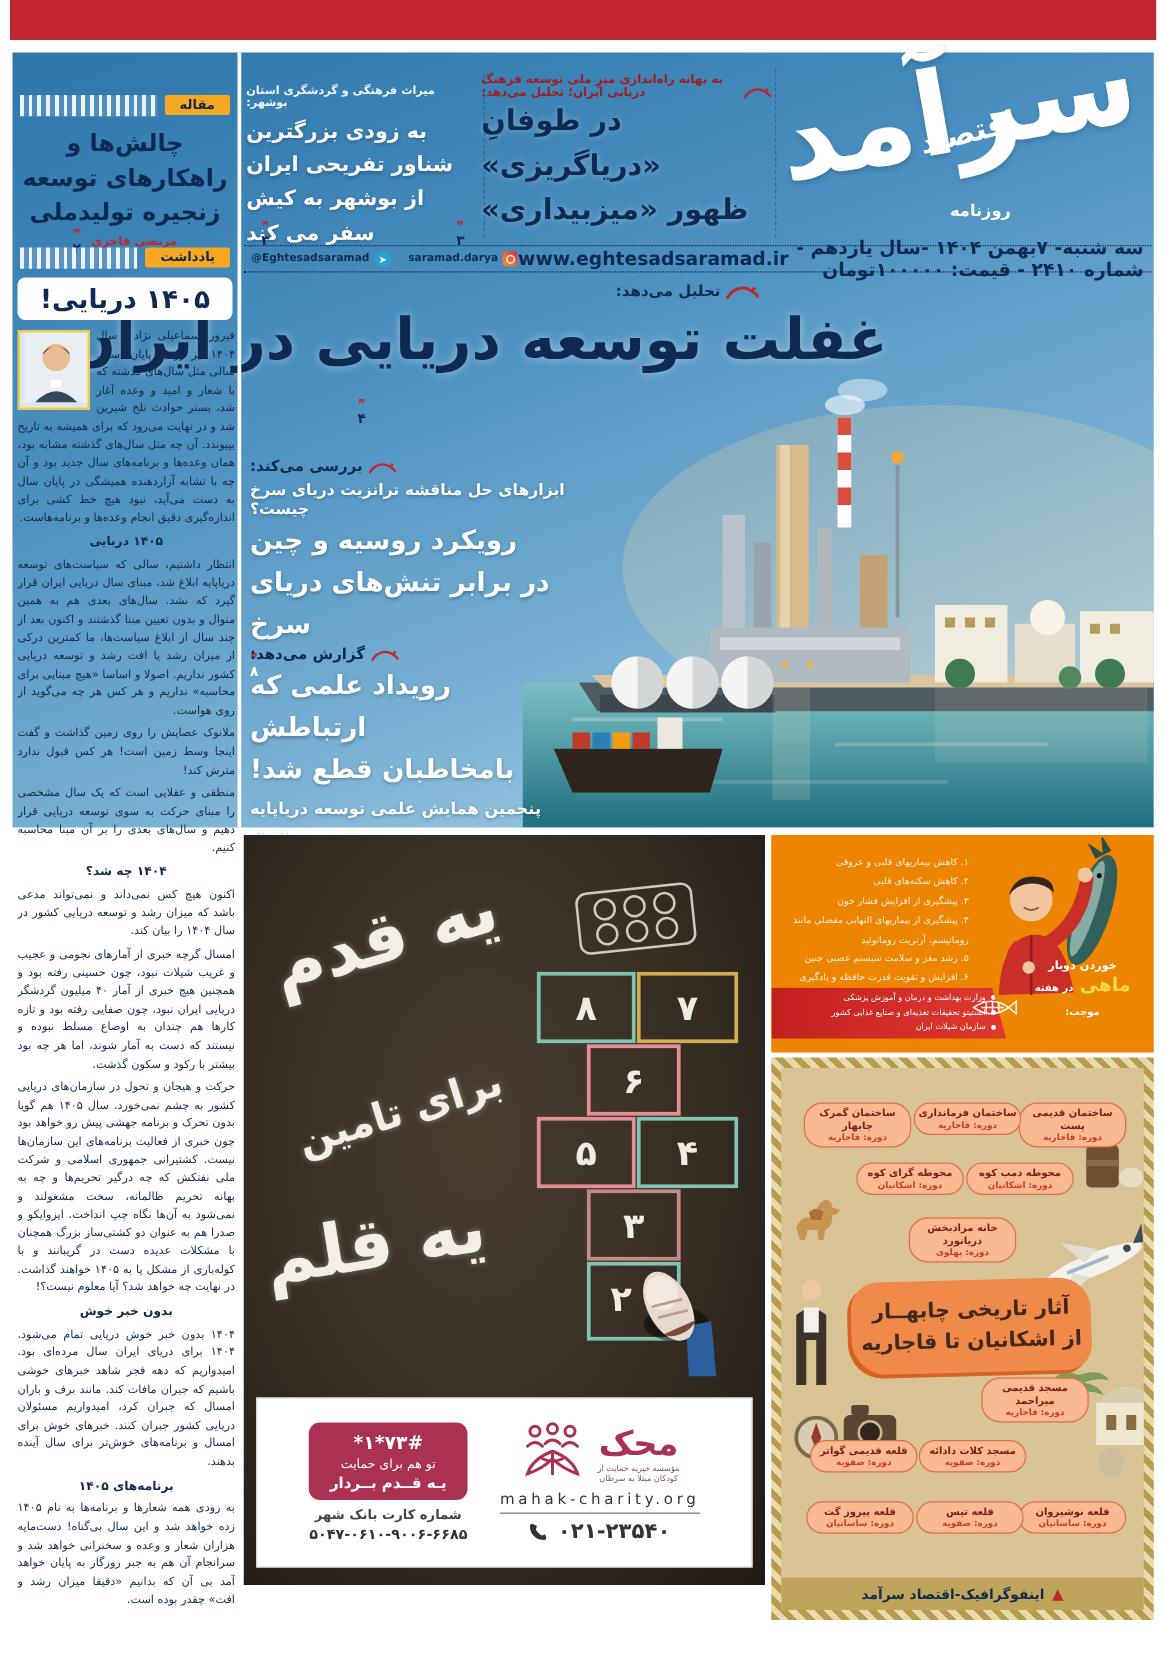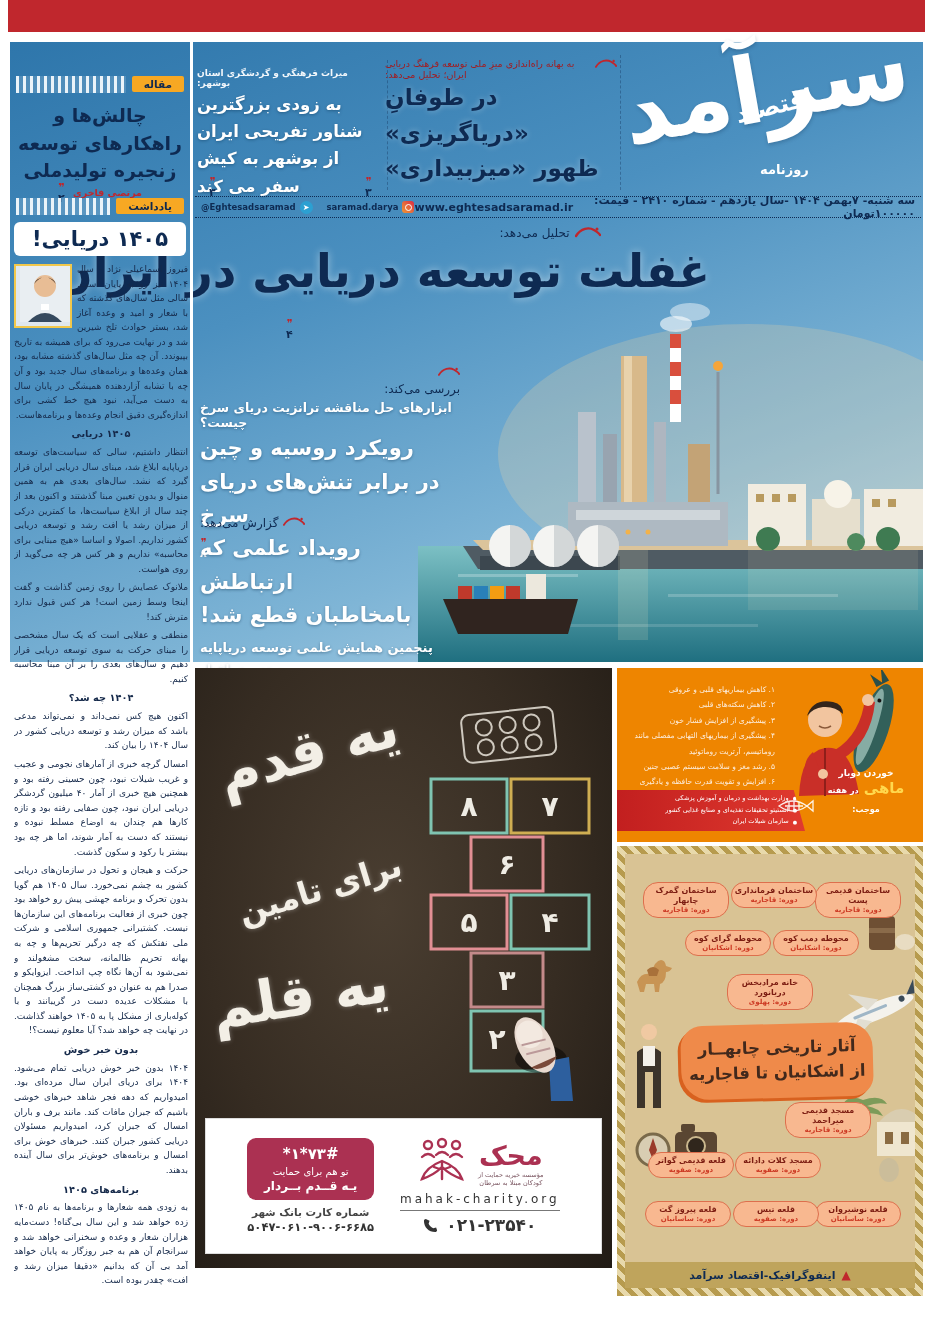--- a/index.html
+++ b/index.html
@@ -13,29 +13,29 @@
     background:linear-gradient(160deg,#2e76ab 0%,#4b90c0 38%,#7fb5d6 72%,#b9d8ea 100%);overflow:hidden;}
   .whiterule{left:190px;top:42px;width:3px;height:620px;background:#fff;}
   .vdash{border-left:1px dashed rgba(14,42,82,.35);width:0;}
   
   .logo-main{font-size:92px;font-weight:700;color:#fff;transform:rotate(-10deg);line-height:1;
     text-shadow:0 2px 4px rgba(10,40,70,.25);}
   .logo-sub{font-size:24px;color:#fff;font-weight:700;transform:rotate(-14deg);}
   .logo-type{font-size:13px;color:#fff;font-weight:700;letter-spacing:1px;}
   .datestrip{left:195px;top:196px;width:726px;height:22px;border-top:1px dotted #0e2a52;border-bottom:1px dotted #0e2a52;
     display:flex;align-items:center;justify-content:space-between;padding:0 6px;box-sizing:border-box;}
-  .datestrip .t{font-size:11px;font-weight:700;color:#0e2a52;}
+  .datestrip .t{font-size:15px;font-weight:700;color:#0e2a52;}
   .handle{display:flex;align-items:center;gap:4px;font-size:8.5px;color:#0e2a52;font-weight:700;}
   .tg-ic{width:13px;height:13px;border-radius:50%;background:#2ca0d2;color:#fff;font-size:8px;
     display:flex;align-items:center;justify-content:center;}
   .ig-ic{width:12px;height:12px;border-radius:3px;background:linear-gradient(45deg,#f09433,#e6683c,#dc2743);
     display:flex;align-items:center;justify-content:center;}
   .ig-ic i{display:block;width:5px;height:5px;border:1.4px solid #fff;border-radius:50%;}
   
-  .kick{display:flex;align-items:flex-start;gap:5px;font-size:12px;font-weight:400;color:#0e2a52;}
+  .kick{display:flex;align-items:flex-end;gap:5px;font-size:12px;font-weight:700;color:#0e2a52;}
   .kick.red{color:#a11d22;}
   .swash{flex:0 0 auto;}
   .hl-white{color:#fff;font-weight:800;text-shadow:0 1px 3px rgba(4,40,70,.4);}
   .hl-navy{color:#0e2a52;font-weight:800;}
   .pgref{display:inline-flex;flex-direction:column;align-items:center;line-height:1;}
   .pgref .q{color:#c0272d;font-size:11px;}
   .pgref b{color:#0e2a52;font-size:11px;}
   
   .tagrow{display:flex;align-items:flex-start;gap:6px;}
   .tag{background:#f7a823;color:#10294e;font-weight:700;font-size:10.5px;padding:2px 12px;border-radius:2px;}
@@ -226,21 +226,21 @@
     <span>تحلیل می‌دهد:</span>
   </div>
   <div class="abs hl-navy" style="left:205px;top:244px;width:505px;font-size:46px;text-align:center;white-space:nowrap;
        text-shadow:0 0 8px rgba(255,255,255,.45);">غفلت توسعه دریایی در ایران</div>
   <span class="pgref abs" style="left:286px;top:318px;">
     <span class="q">❞</span>
       <b>۴</b>
   </span>
 
   <div class="abs" style="left:200px;top:366px;width:260px;text-align:left;">
-    <div class="kick" style="justify-content:flex-end;flex-direction:column;">
+    <div class="kick" style="justify-content:flex-end;">
       <svg class="swash" width="22" height="11" viewBox="0 0 26 12">
         <path d="M1 10 C6 2, 14 1, 19 4 S25 9,25 9" stroke="#c0272d" fill="none" stroke-width="2.2" stroke-linecap="round"></path>
         <circle cx="22" cy="3" r="1.4" fill="#c0272d"></circle>
       </svg>
       <span>بررسی می‌کند:</span>
     </div>
     <div class="hl-white" style="font-size:12.5px;margin-top:4px;text-align:left;">ابزارهای حل مناقشه ترانزیت دریای سرخ چیست؟</div>
     <div class="hl-white" style="font-size:21px;line-height:1.6;margin-top:2px;text-align:left;">
       <div>رویکرد روسیه و چین</div>
       <div>در برابر تنش‌های دریای سرخ</div>

